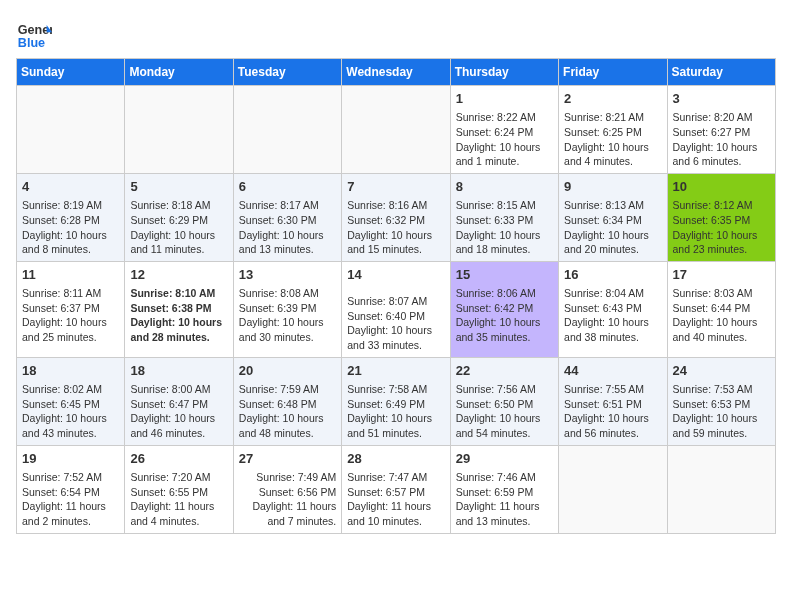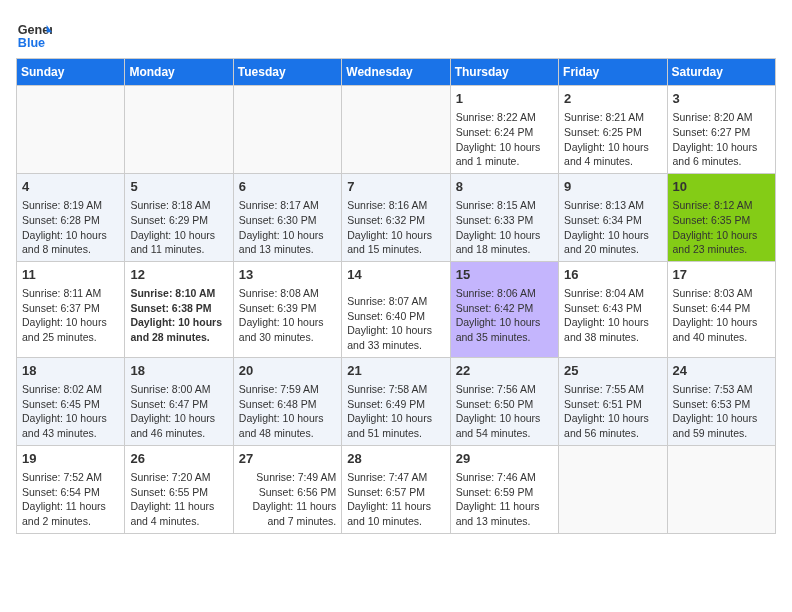--- a/index.html
+++ b/index.html
@@ -251,21 +251,21 @@
 Sunset: 6:49 PM
 Daylight: 10 hours and 51 minutes.</div>
         </td>
         <td style="background: rgb(240, 244, 250);">
           <span class="day-number">22</span>
           <div class="day-info" style="white-space: pre-line;">Sunrise: 7:56 AM
 Sunset: 6:50 PM
 Daylight: 10 hours and 54 minutes.</div>
         </td>
         <td style="background: rgb(240, 244, 250);">
-          <span class="day-number">25</span>
+          <span class="day-number">44</span>
           <div class="day-info" style="white-space: pre-line;">Sunrise: 7:55 AM
 Sunset: 6:51 PM
 Daylight: 10 hours and 56 minutes.</div>
         </td>
         <td style="background: rgb(240, 244, 250);">
           <span class="day-number">24</span>
           <div class="day-info" style="white-space: pre-line;">Sunrise: 7:53 AM
 Sunset: 6:53 PM
 Daylight: 10 hours and 59 minutes.</div>
         </td>

